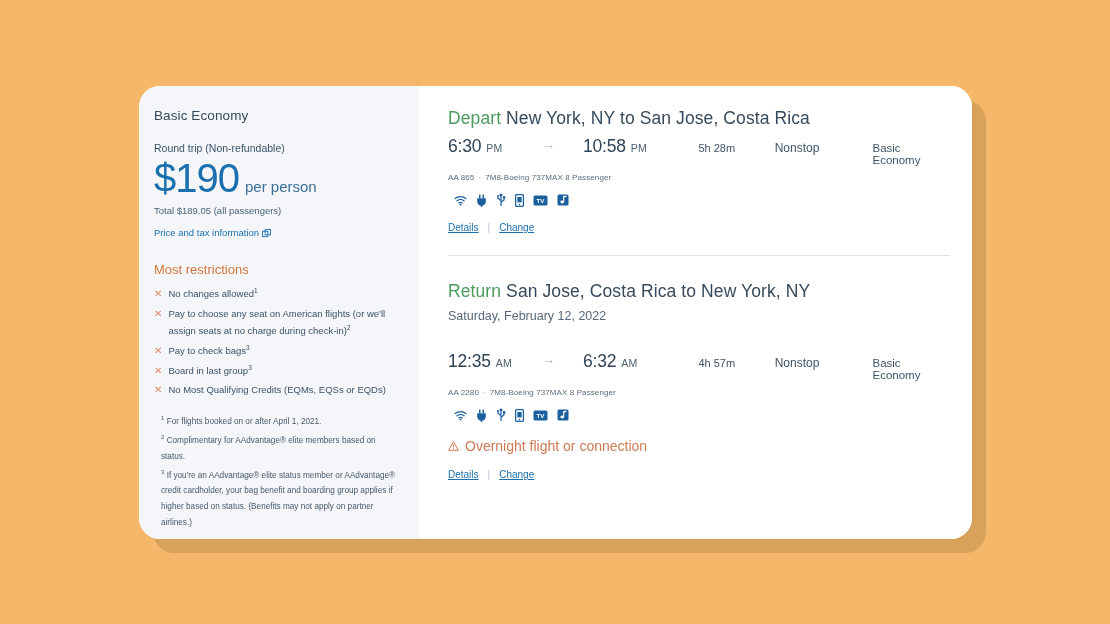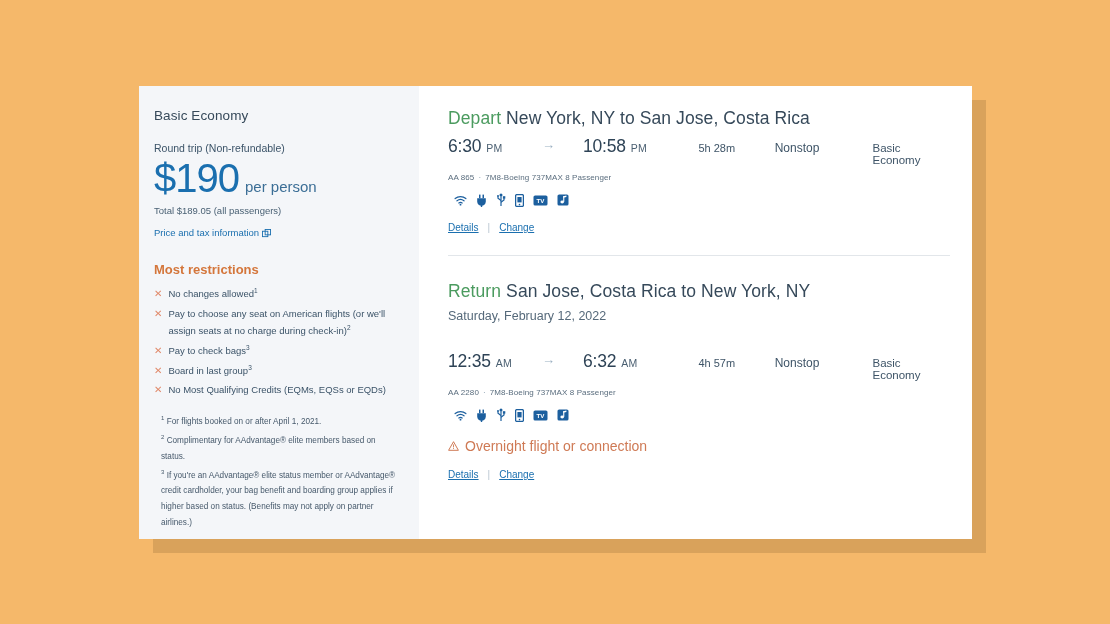--- a/index.html
+++ b/index.html
@@ -19,20 +19,21 @@
   .card {
     position: absolute;
     left: 139px;
     top: 86px;
     width: 833px;
     height: 453px;
     background: #ffffff;
     box-shadow: 14px 14px 0 rgba(120, 85, 40, 0.22);
     display: flex;
     overflow: hidden;
+    border-radius: 21px;
   }
 
   
   .left-panel {
     width: 280px;
     flex: 0 0 280px;
     background: #f4f6f9;
     padding: 22px 18px 0 15px;
     box-sizing: border-box;
   }
@@ -90,21 +91,21 @@
     width: 9px;
     height: 9px;
     position: relative;
     top: 1px;
   }
 
   .restrictions-title {
     font-size: 13px;
     color: #d4763b;
     margin: 22px 0 8px 0;
-    font-weight: 700;
+    font-weight: 400;
   }
 
   .restriction-list {
     list-style: none;
     margin: 0;
     padding: 0;
   }
   .restriction-item {
     display: flex;
     align-items: flex-start;

